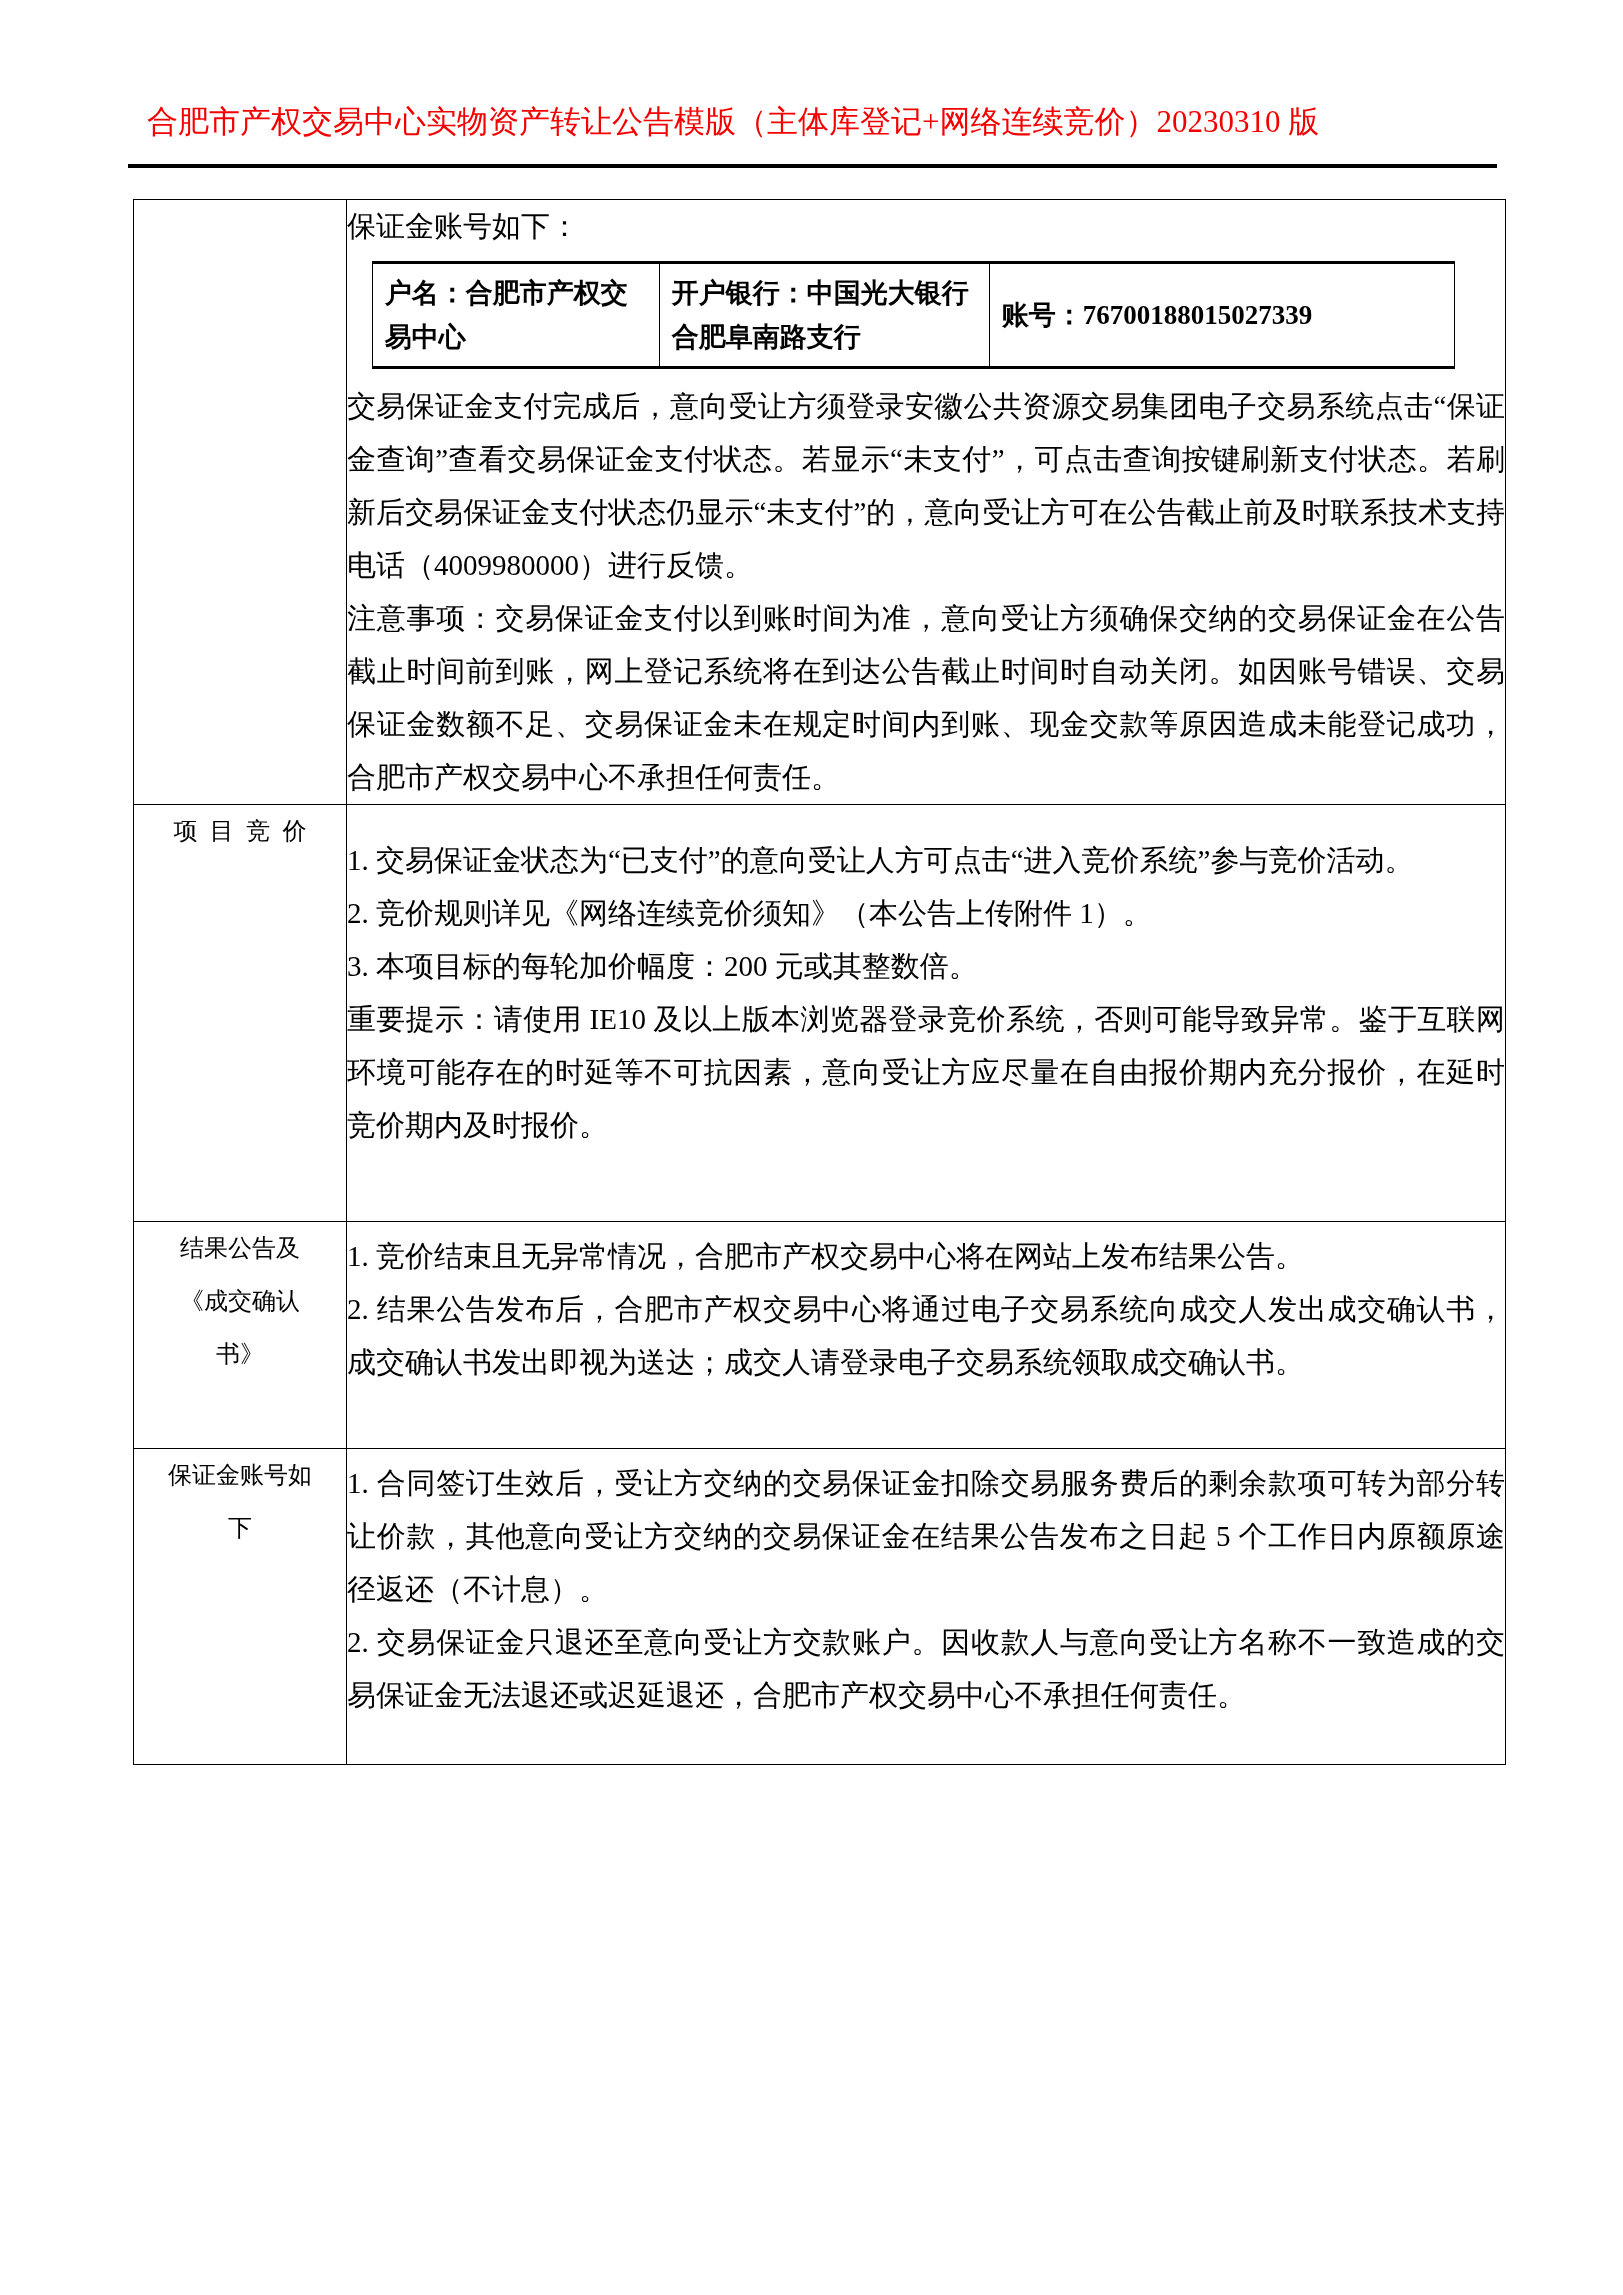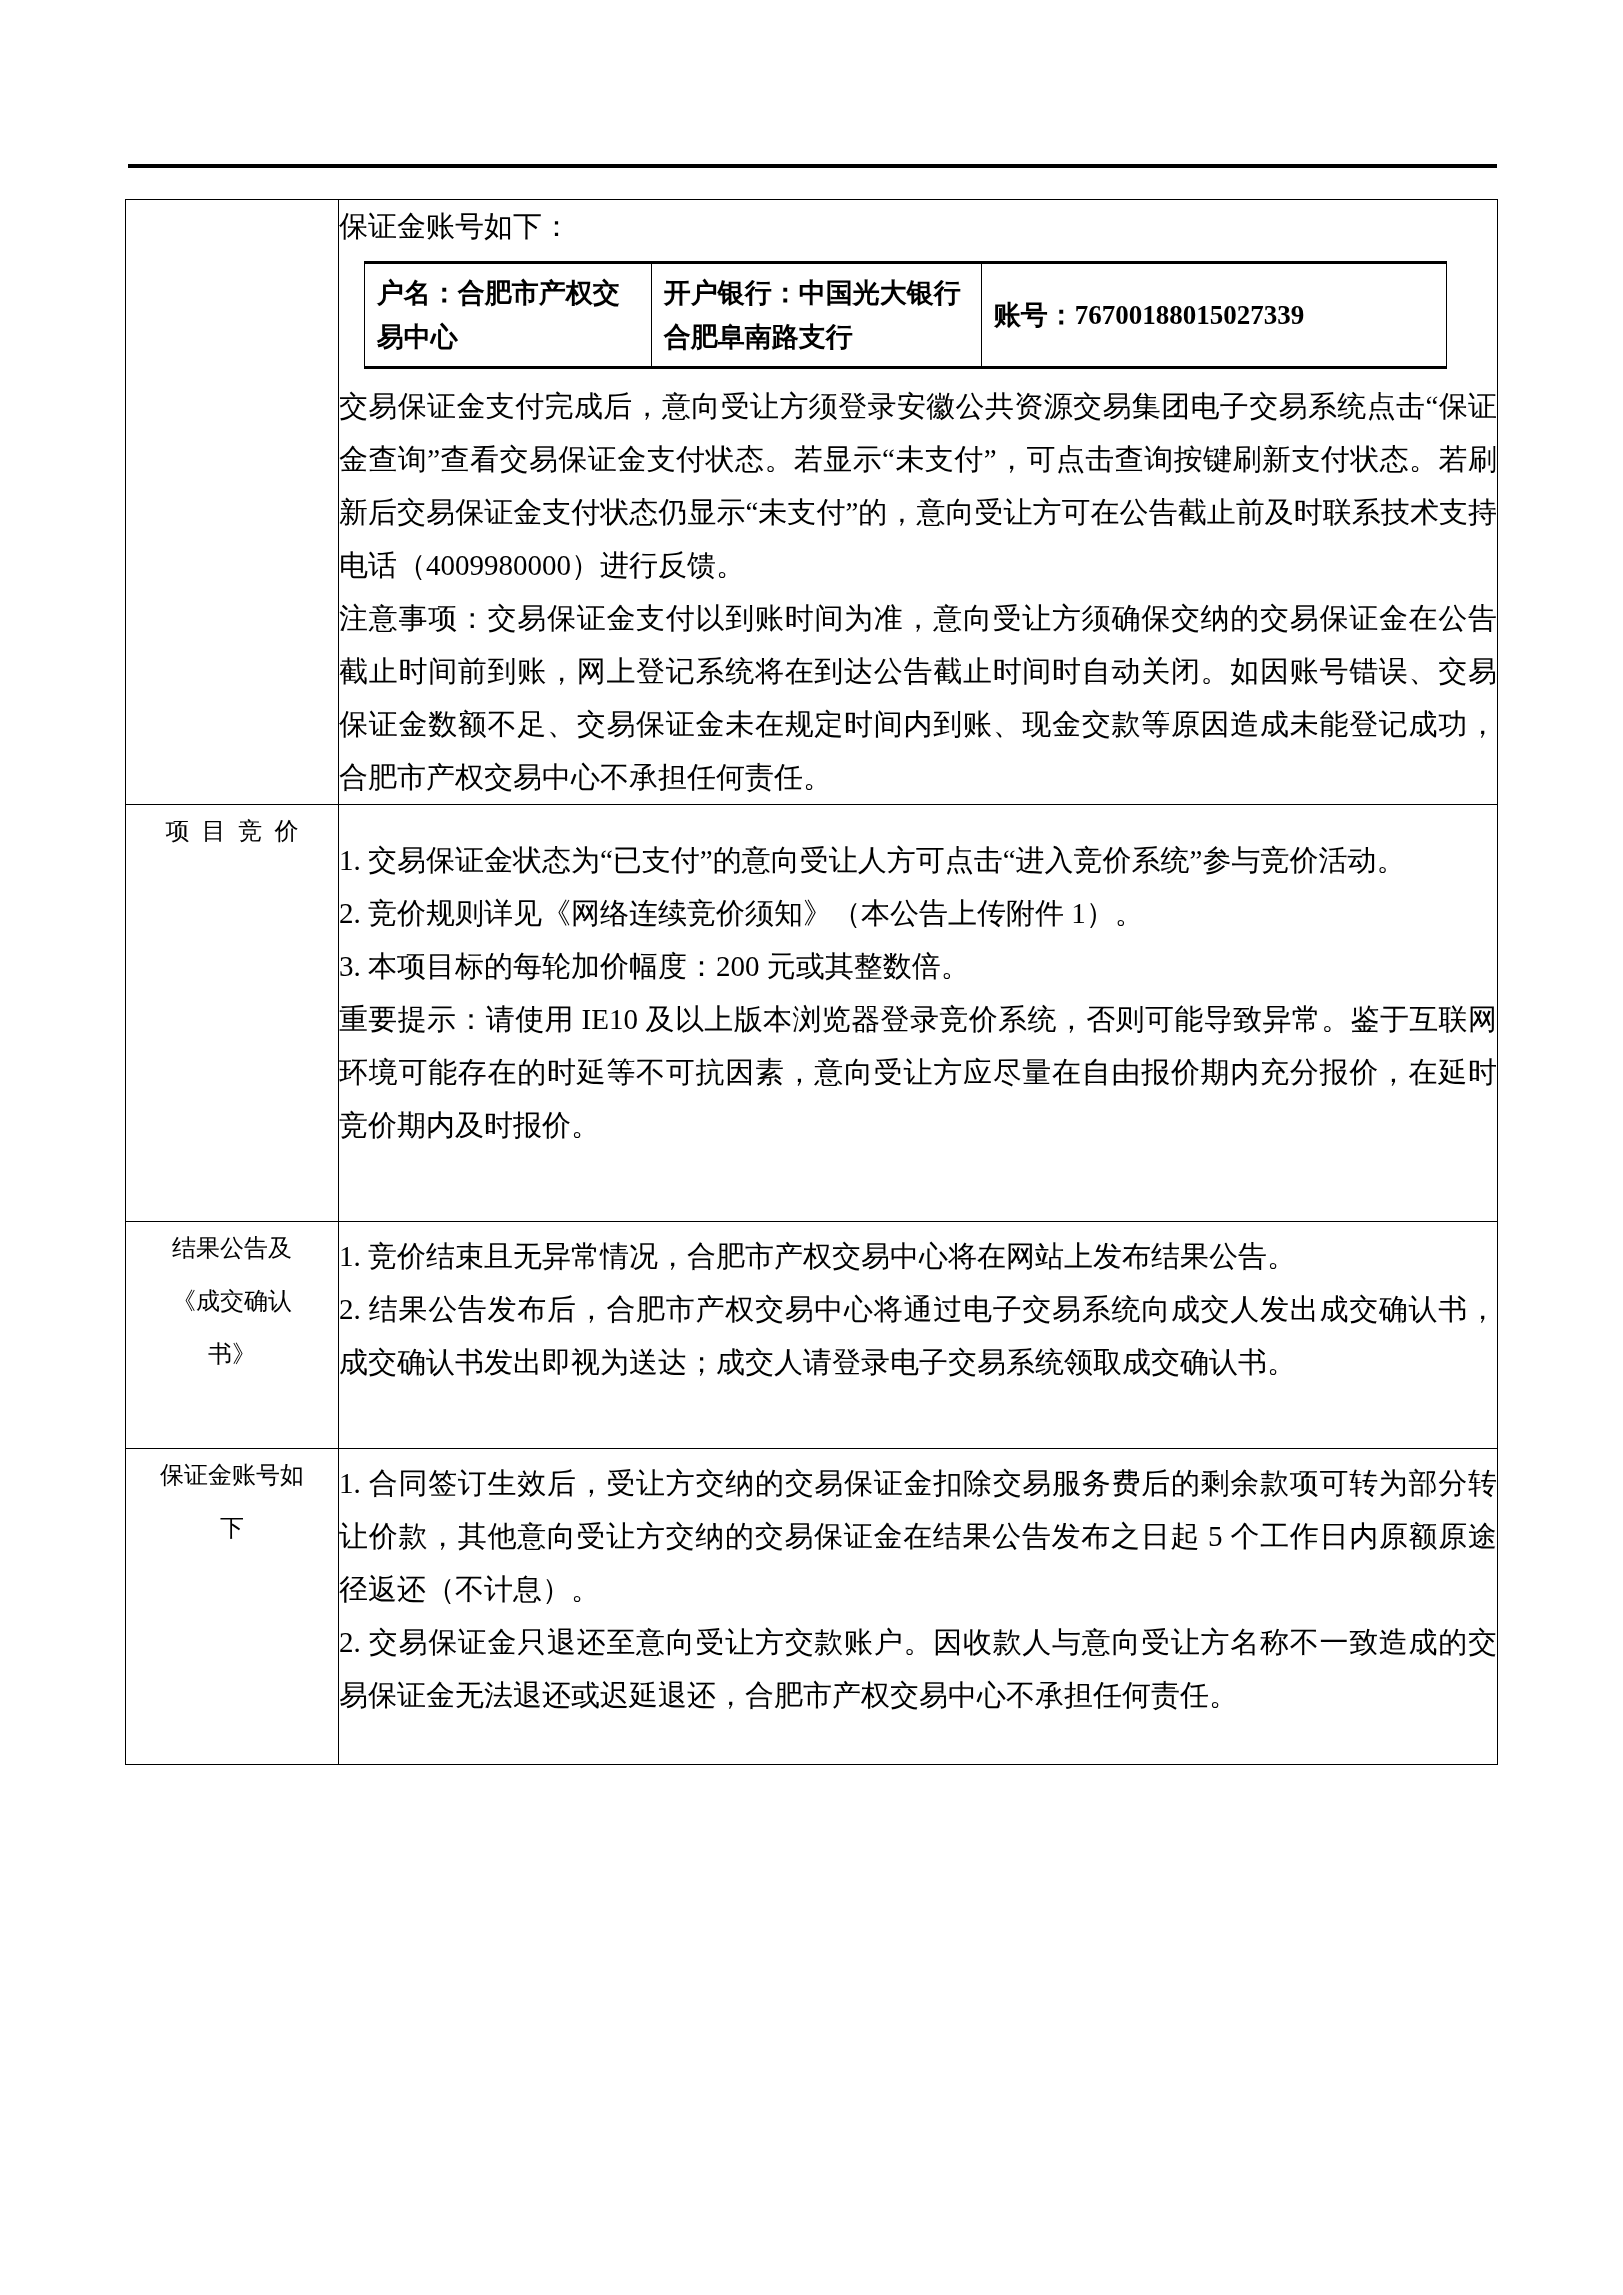--- a/index.html
+++ b/index.html
@@ -15,21 +15,21 @@
     position:absolute; left:147px; top:101px; width:1364px;
     font-size:31px; line-height:41px; color:#f40000;
     white-space:nowrap;
   }
   .header-rule {
     position:absolute; left:128px; top:164px; width:1369px; height:4.1px;
     background:#000;
   }
 
   table.doc-table {
-    position:absolute; left:125px; top:199px; width:1373px;
+    position:absolute; left:133px; top:199px; width:1373px;
     border-collapse:collapse; table-layout:fixed;
     font-size:29px; line-height:53px;
   }
   table.doc-table > tbody > tr > td {
     border:1.4px solid #000;
     vertical-align:top;
     padding:0;
   }
   td.label-cell {
     vertical-align:middle; text-align:center;
@@ -62,20 +62,21 @@
     padding:6.8px 9.5px 6.8px 12.3px;
     vertical-align:middle;
     text-align:left;
   }
 </style>
 </head>
 <body>
 
 <div class="page">
 
+  <div class="doc-header">合肥市产权交易中心实物资产转让公告模版（主体库登记+网络连续竞价）20230310 版</div>
   <div class="header-rule"></div>
 
   <table class="doc-table">
     <colgroup>
         <col style="width:213px">
         <col>
       </colgroup>
     <tbody>
 
       <tr>

